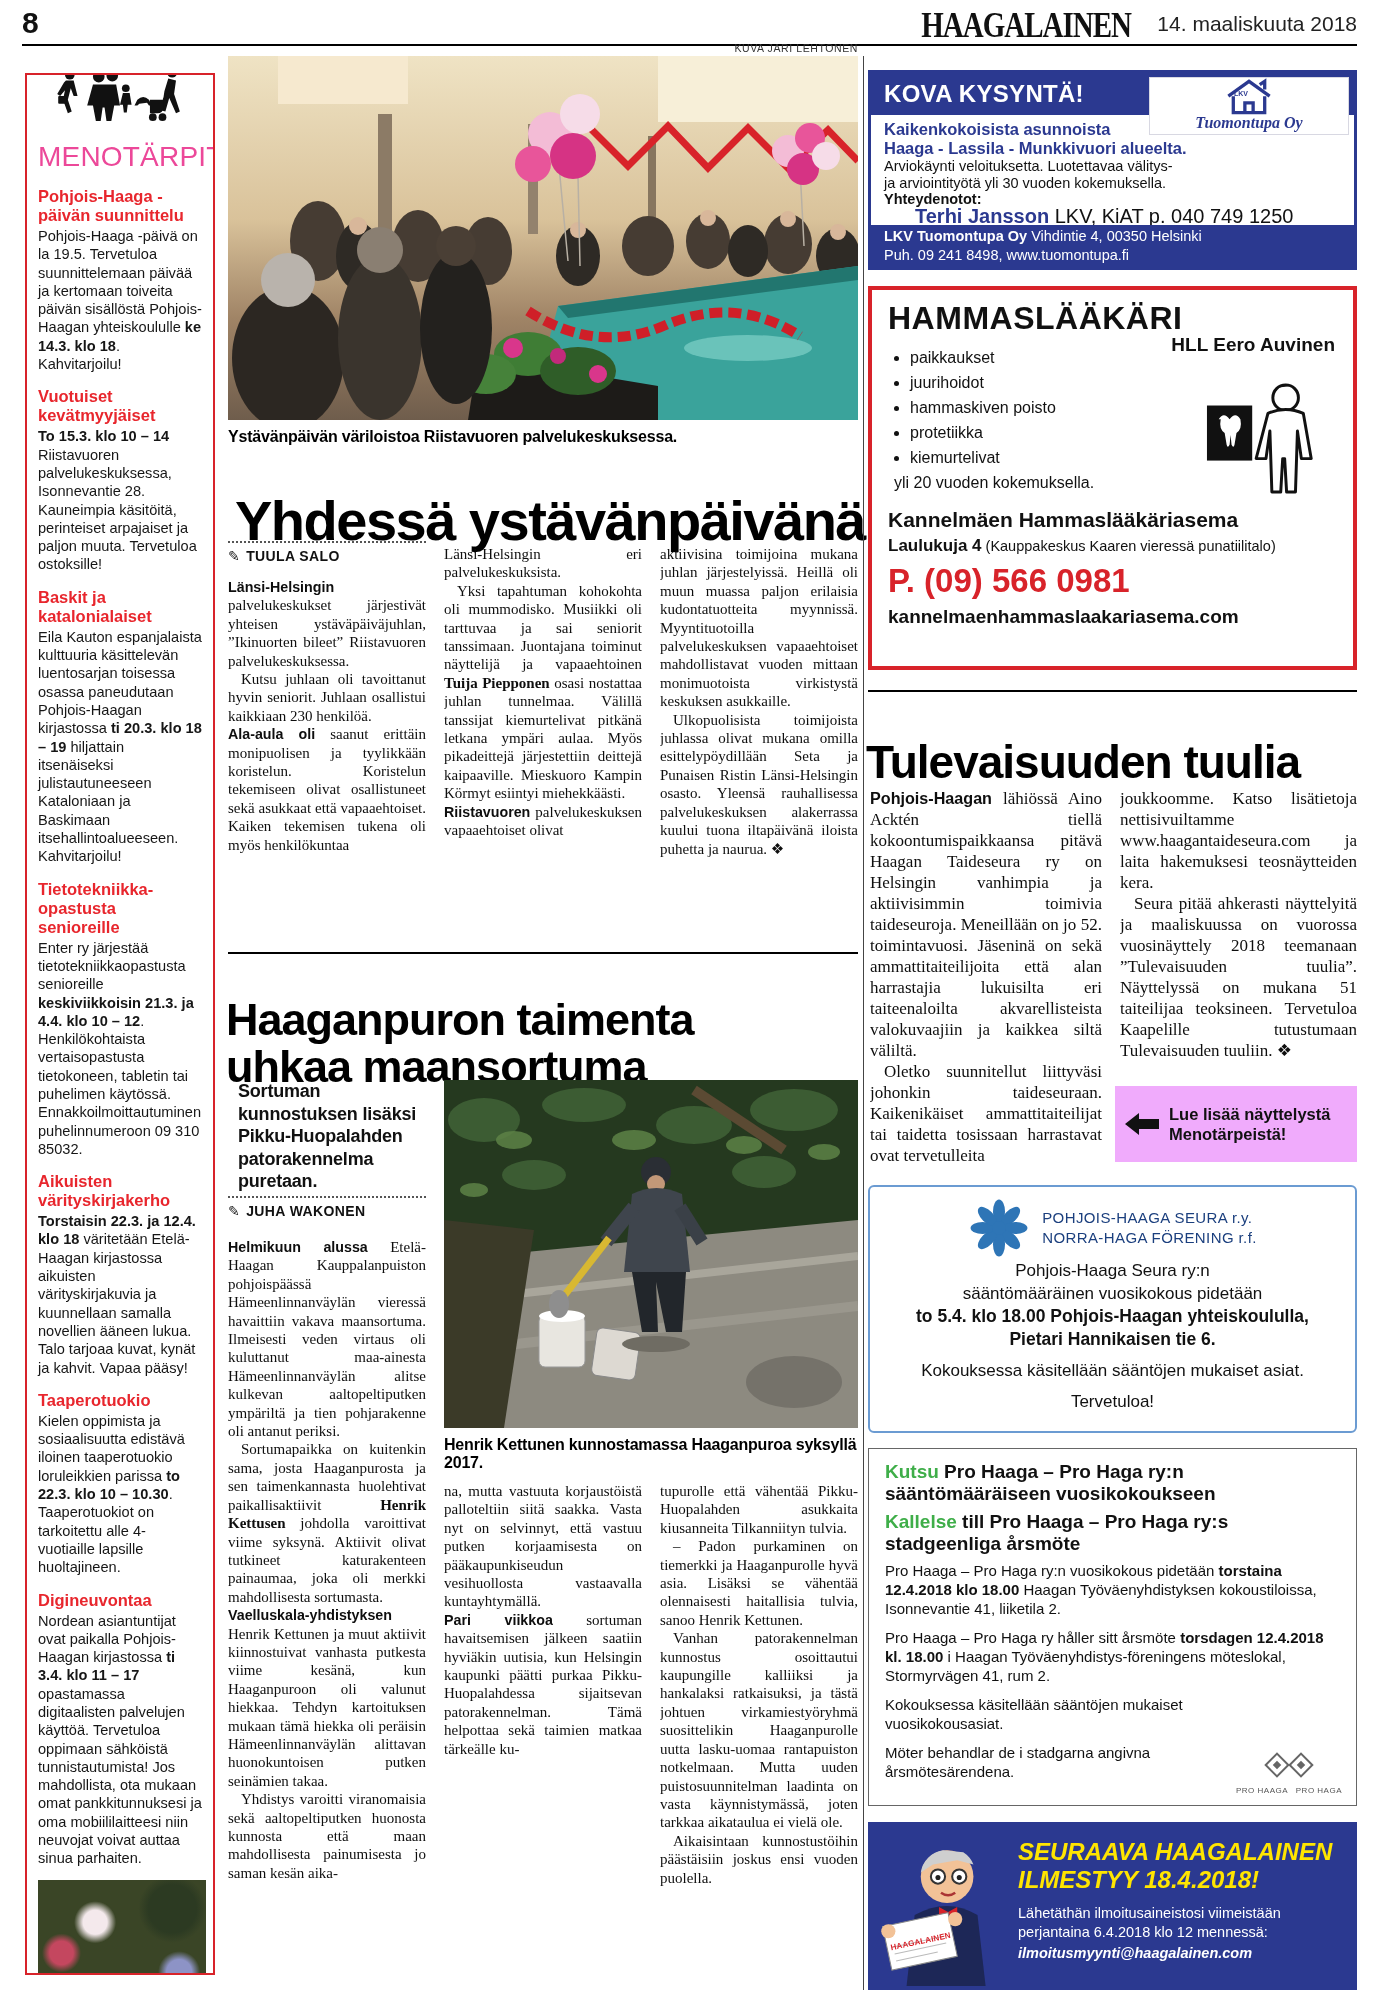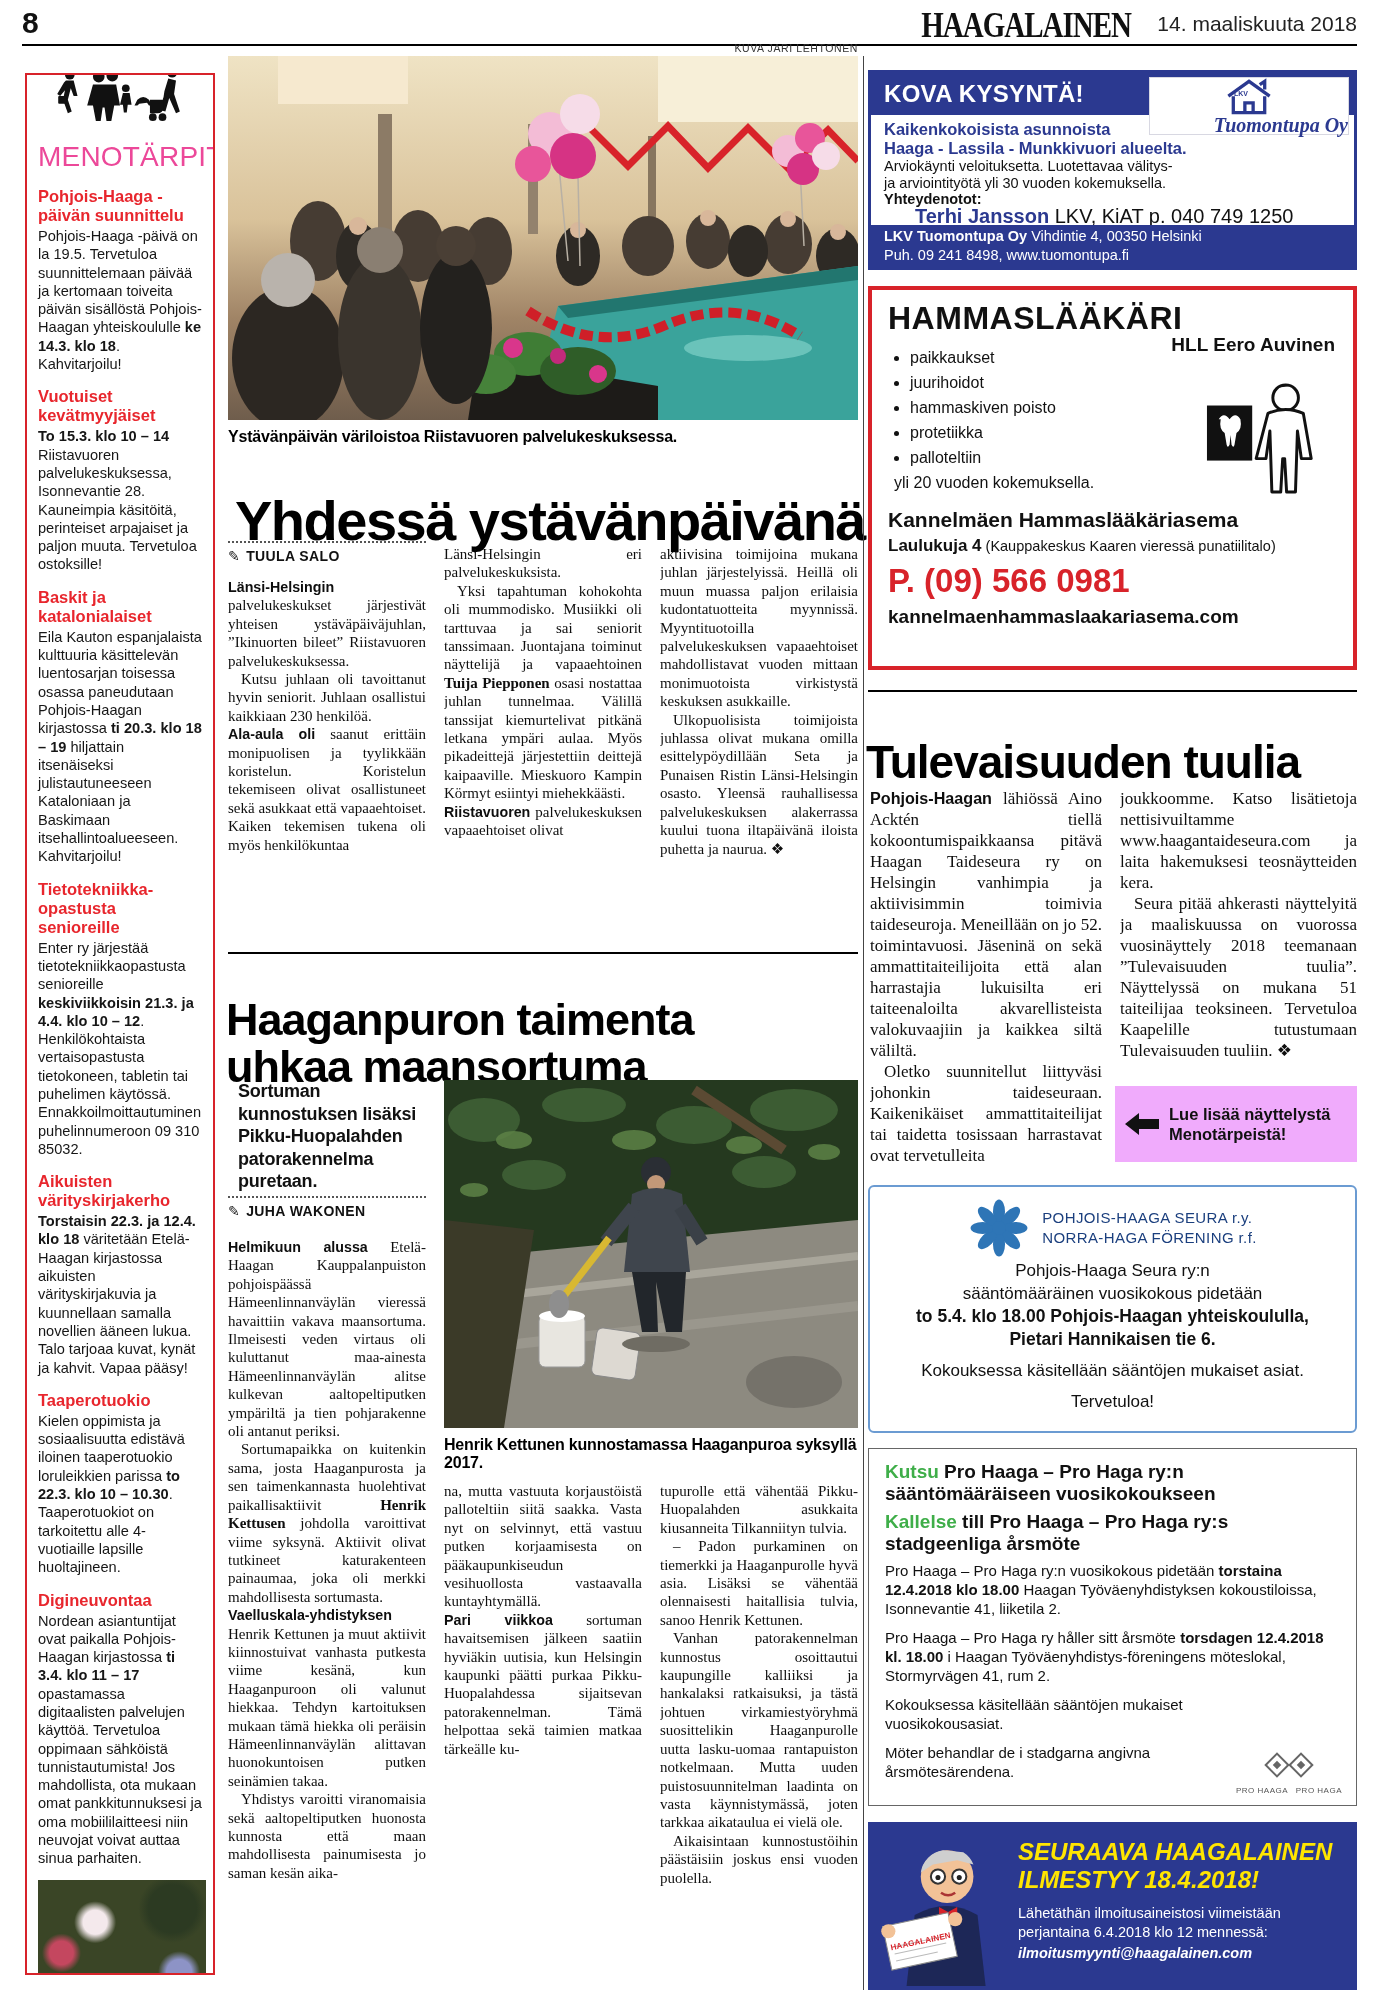--- a/index.html
+++ b/index.html
@@ -73,21 +73,21 @@
   #vrule{left:863px;top:56px;width:1px;height:1934px;background:#444;}
 
   
   #ad1{left:868px;top:70px;width:489px;height:200px;border:3px solid #2b3990;
        box-sizing:border-box;background:#fff;}
   #ad1-head{height:42px;background:#2b3990;color:#fff;font-size:24px;font-weight:800;
             line-height:42px;padding-left:13px;letter-spacing:0.3px;}
   #ad1-logo{position:absolute;right:5px;top:4px;width:200px;height:58px;background:#fff;
             border:1px solid #d8d8e2;box-sizing:border-box;text-align:center;}
   #ad1-logo .brand{font-family:"Liberation Serif",serif;font-style:italic;font-weight:bold;
-            font-size:20px;color:#2b3990;display:block;margin-top:-6px;text-align:right;}
+            font-size:16px;color:#2b3990;display:block;margin-top:-6px;}
   #ad1-lkv{position:absolute;left:84px;top:12px;font-size:7px;font-weight:bold;color:#2b3990;}
   #ad1-body{padding:5px 13px 0;}
   .ad1blue{color:#2b3990;font-weight:bold;font-size:16.5px;line-height:19px;}
   .ad1black{font-size:14.5px;line-height:16.5px;}
   .ad1contact{font-size:20px;line-height:17.5px;margin-left:31px;}
   .ad1contact .nm{color:#2b3990;font-weight:bold;}
   #ad1-foot{position:absolute;left:0;bottom:0;width:100%;height:42px;background:#2b3990;
             color:#fff;font-size:14.5px;line-height:19px;padding:2px 13px;box-sizing:border-box;}
 
   #ad2{left:868px;top:286px;width:489px;height:384px;border:4px solid #d8232a;
@@ -398,21 +398,21 @@
 </div>
 
 <div class="abs" id="ad2">
   <div id="ad2-title">HAMMASLÄÄKÄRI</div>
   <div class="abs" id="ad2-doctor">HLL Eero Auvinen</div>
   <ul>
     <li>paikkaukset</li>
     <li>juurihoidot</li>
     <li>hammaskiven poisto</li>
     <li>protetiikka</li>
-    <li>palloteltiin</li>
+    <li>kiemurtelivat</li>
   </ul>
   <div id="ad2-exp">yli 20 vuoden kokemuksella.</div>
   <span class="abs" id="dentist">
     <svg width="118" height="128" viewBox="0 0 120 130">
       <rect x="2" y="34" width="46" height="56" fill="#111"></rect>
       <path d="M14 48 q5 -8 11 0 q6 -8 11 0 q2 10 -4 14 l-2 12 q-1 4 -3 0 l-1 -10 -1 10 q-2 4 -3 0 l-2 -12 q-6 -4 -4 -14 Z" fill="#fff"></path>
       <circle cx="82" cy="26" r="13" fill="#fff" stroke="#111" stroke-width="3"></circle>
       <path d="M70 22 a13 13 0 0 1 24 -2 l-6 -6 -14 2 Z" fill="#111"></path>
       <path d="M64 42 q18 -8 36 0 l8 46 h-10 l-4 -28 -2 62 h-9 l-2 -34 h-2 l-2 34 h-9 l-2 -62 -4 28 h-10 Z" fill="#fff" stroke="#111" stroke-width="3" stroke-linejoin="round"></path>
     </svg>

